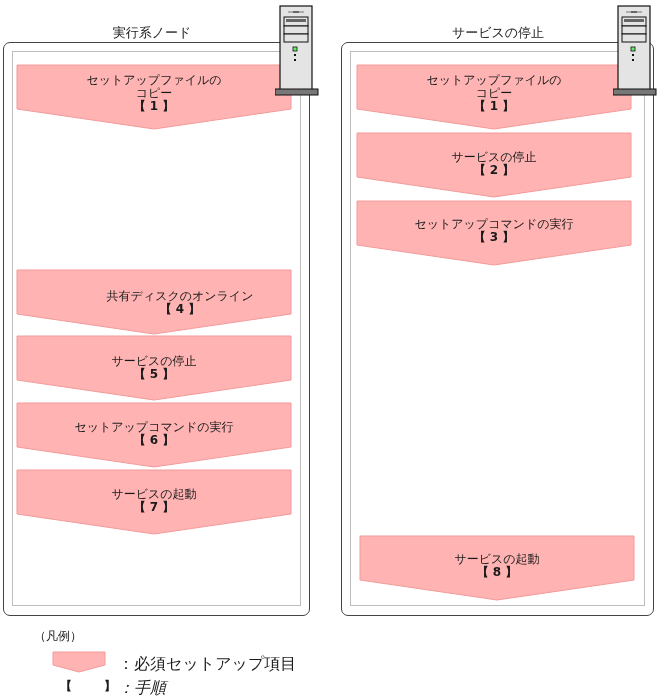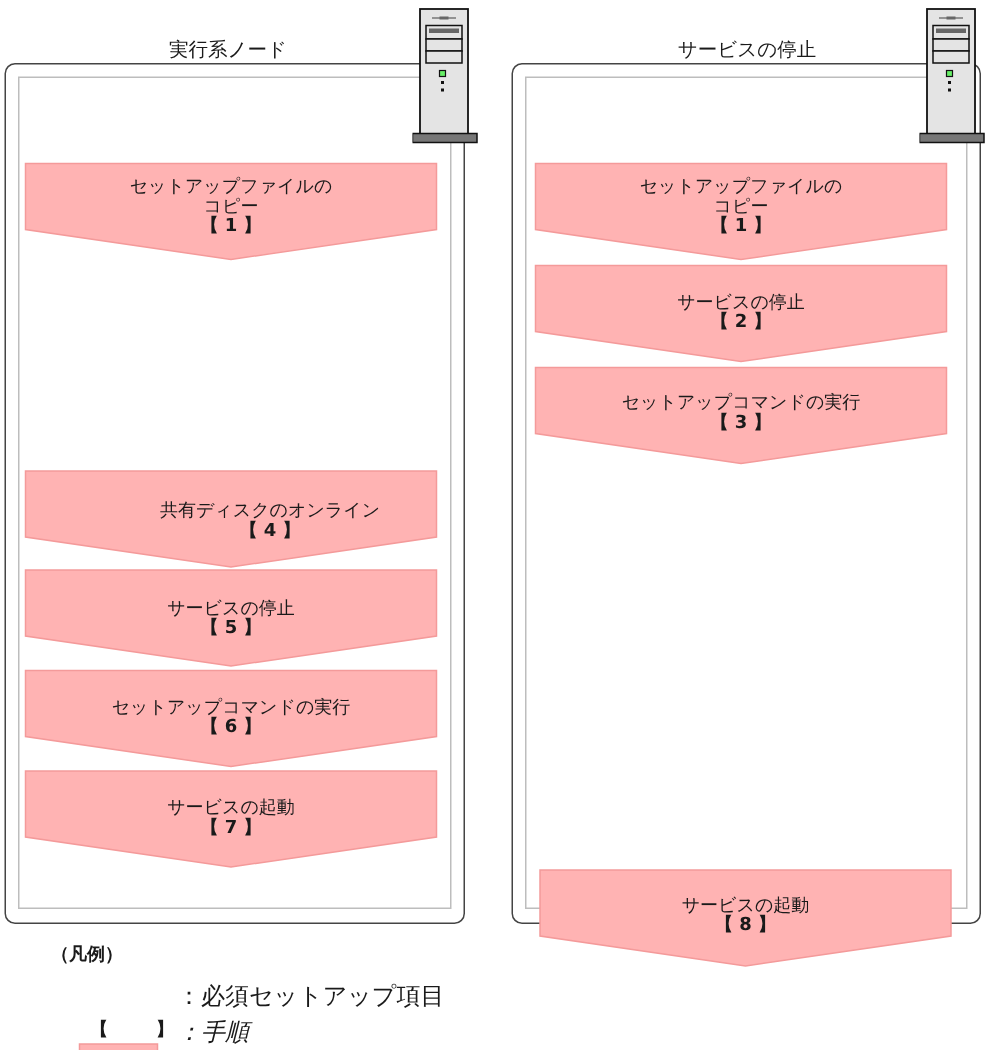--- a/index.html
+++ b/index.html
@@ -1,21 +1,21 @@
 <!DOCTYPE html>
 <html><head>
   <meta charset="utf-8">
   <style>
     html, body { margin: 0; padding: 0; background: #ffffff; }
     body { width: 661px; height: 700px; position: relative; overflow: hidden;
            font-family: "DejaVu Sans", "Liberation Sans", sans-serif; color: #1a1a1a; }
     .node-title { position: absolute; font-size: 13px; text-align: center; width: 200px; }
     .outer-box { position: absolute; border: 1.5px solid #444; border-radius: 7px; box-sizing: border-box; }
     .inner-box { position: absolute; border: 1.5px solid #bdbdbd; box-sizing: border-box; }
-    .step { position: absolute; margin-top: 44px; }
+    .step { position: absolute; }
     .step svg { position: absolute; left: 0; top: 0; overflow: visible; }
     .step .label { position: absolute; left: 0; width: 100%; text-align: center; font-size: 12px; line-height: 13px; }
     .server { position: absolute; }
     .legend-title { position: absolute; font-size: 12px; }
     .legend-text { position: absolute; font-size: 16px; }
     .legend-bracket { position: absolute; font-size: 12px; font-weight: bold; letter-spacing: 10px; }
   </style>
 </head>
 <body>
 
@@ -126,21 +126,21 @@
     <rect x="11" y="14" width="20" height="3" fill="#666"></rect>
     <rect x="9" y="21" width="24" height="8" fill="#e4e4e4" stroke="#111" stroke-width="1"></rect>
     <rect x="9" y="29" width="24" height="8" fill="#e4e4e4" stroke="#111" stroke-width="1"></rect>
     <rect x="18" y="42" width="4" height="4" fill="#66ee66" stroke="#111" stroke-width="0.8"></rect>
     <rect x="19" y="49" width="2" height="2" fill="#111"></rect>
     <rect x="19" y="54" width="2" height="2" fill="#111"></rect>
     <rect x="0" y="84" width="43" height="6" fill="#777" stroke="#111" stroke-width="1"></rect>
   </svg>
 </div>
 
-<div class="legend-title" style="left:34px; top:628px;font-weight:bold;">（凡例）</div>
+<div class="legend-title" style="left:34px; top:628px;">（凡例）</div>
 
 <div class="step" style="left:53px; top:652px; width:52px; height:20px;">
   <svg width="52" height="20">
       <polygon points="0,0 52,0 52,13 26,20 0,13" fill="#ffb3b3" stroke="#f49a9a" stroke-width="1"></polygon>
     </svg>
 </div>
 <div class="legend-text" style="left:118px; top:654px;">：必須セットアップ項目</div>
 
 <div class="legend-bracket" style="left:60px; top:678px;">【　】</div>
 <div class="legend-text" style="left:118px; top:678px;font-style:italic;">：手順</div>

